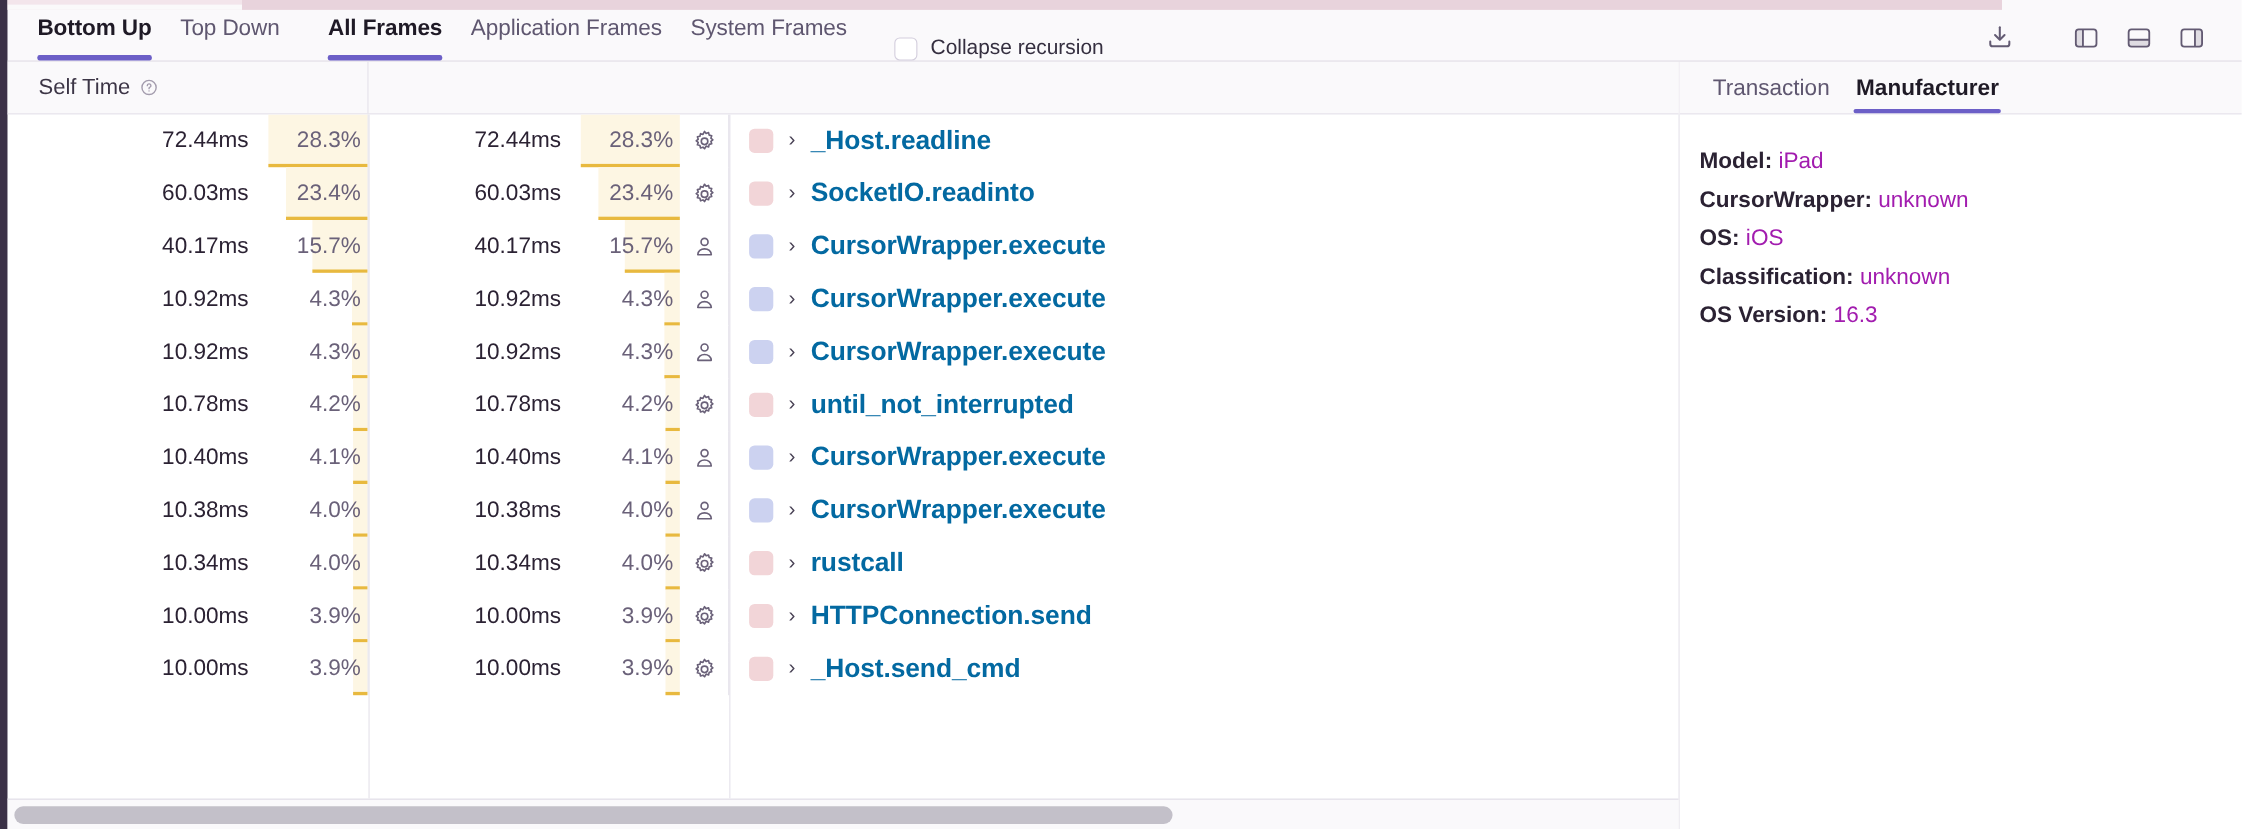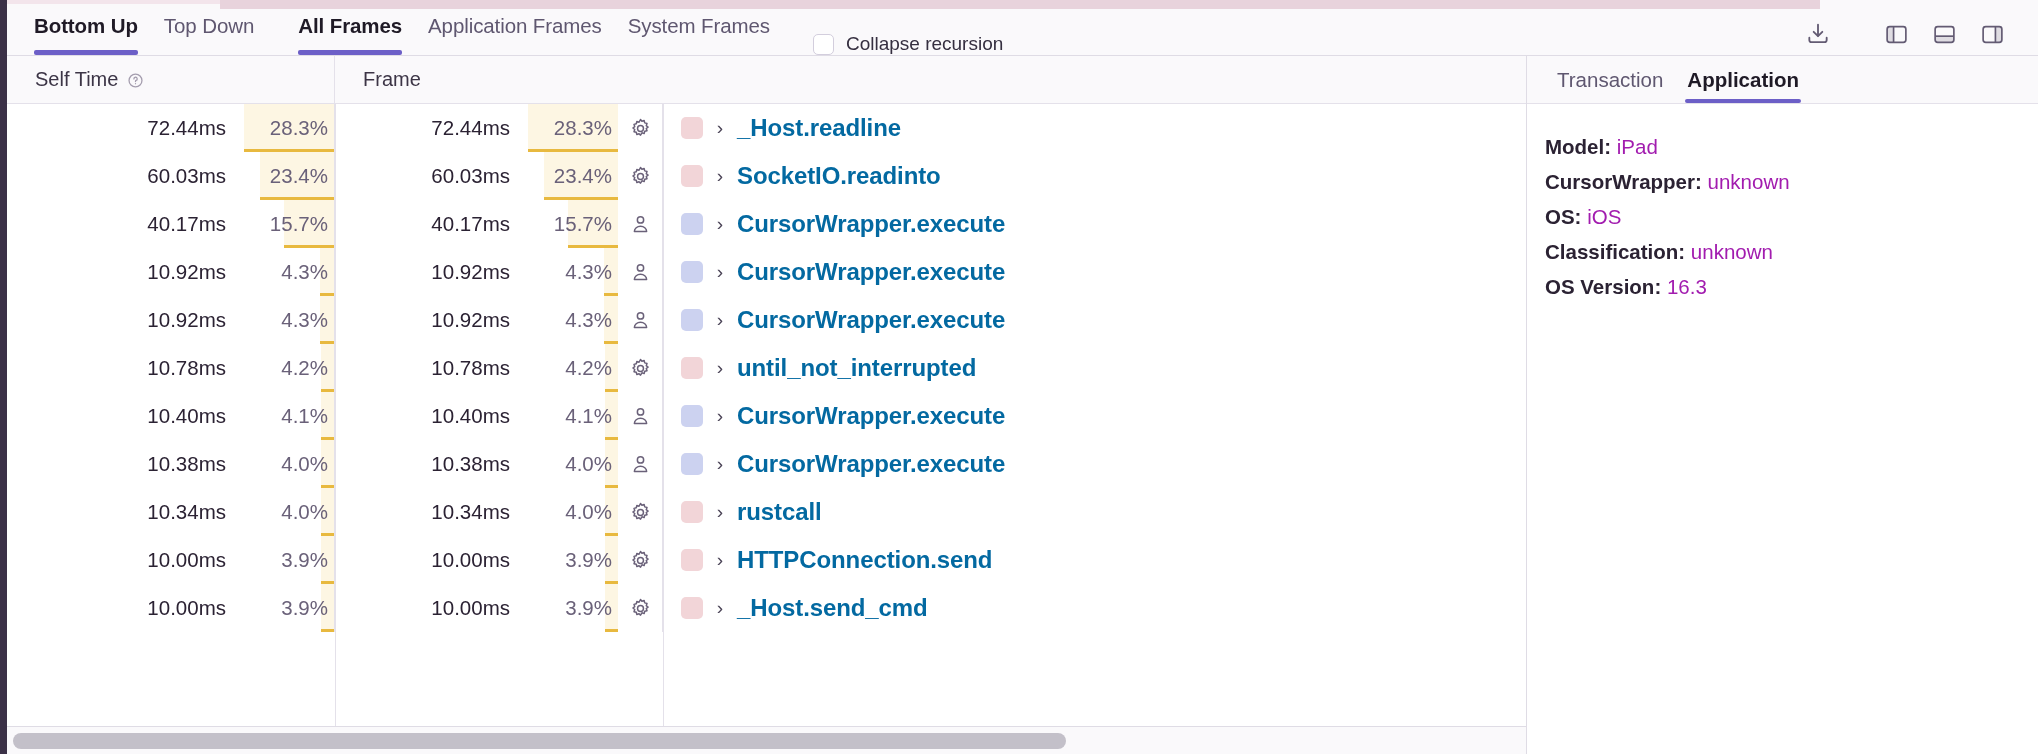--- a/index.html
+++ b/index.html
@@ -379,23 +379,20 @@
         <div class="th c-self">
           <span>Self Time</span>
           <span class="help">
             <svg width="17" height="17" viewBox="0 0 20 20" fill="none" stroke="currentColor" stroke-width="1.5">
               <circle cx="10" cy="10" r="7.6"></circle>
               <path d="M8.1 8.1a1.95 1.95 0 1 1 2.6 1.85c-.45.17-.7.58-.7 1.05v.3" stroke-linecap="round"></path>
               <circle cx="10" cy="13.7" r="0.75" fill="currentColor" stroke="none"></circle>
             </svg>
           </span>
         </div>
-        <div class="th c-frame">
-          <span>Frame</span>
-        </div>
       </div>
 
       <div class="tbody" id="tbody">
         <div class="colrule r1"></div>
         <div class="colrule r2"></div>
       <div class="row">
             <div class="cell dur-group">
               <span class="ms">72.44ms</span>
               <div class="pctbox">
                 <div class="pct-bg" style="width:90px"></div>
@@ -716,21 +713,21 @@
         </div>
 
       <div class="hscroll">
         <div class="hscroll-thumb"></div>
       </div>
     </div>
 
     <div class="right">
       <div class="rtabs">
         <div class="rtab">Transaction</div>
-        <div class="rtab active">Application</div>
+        <div class="rtab active">Manufacturer</div>
       </div>
       <div class="rbody" id="env-body">
           <div class="kv"><b>Model:</b> <span class="v">iPad</span></div>
           <div class="kv"><b>CursorWrapper:</b> <span class="v">unknown</span></div>
           <div class="kv"><b>OS:</b> <span class="v">iOS</span></div>
           <div class="kv"><b>Classification:</b> <span class="v">unknown</span></div>
           <div class="kv"><b>OS Version:</b> <span class="v">16.3</span></div>
         </div>
     </div>
 

